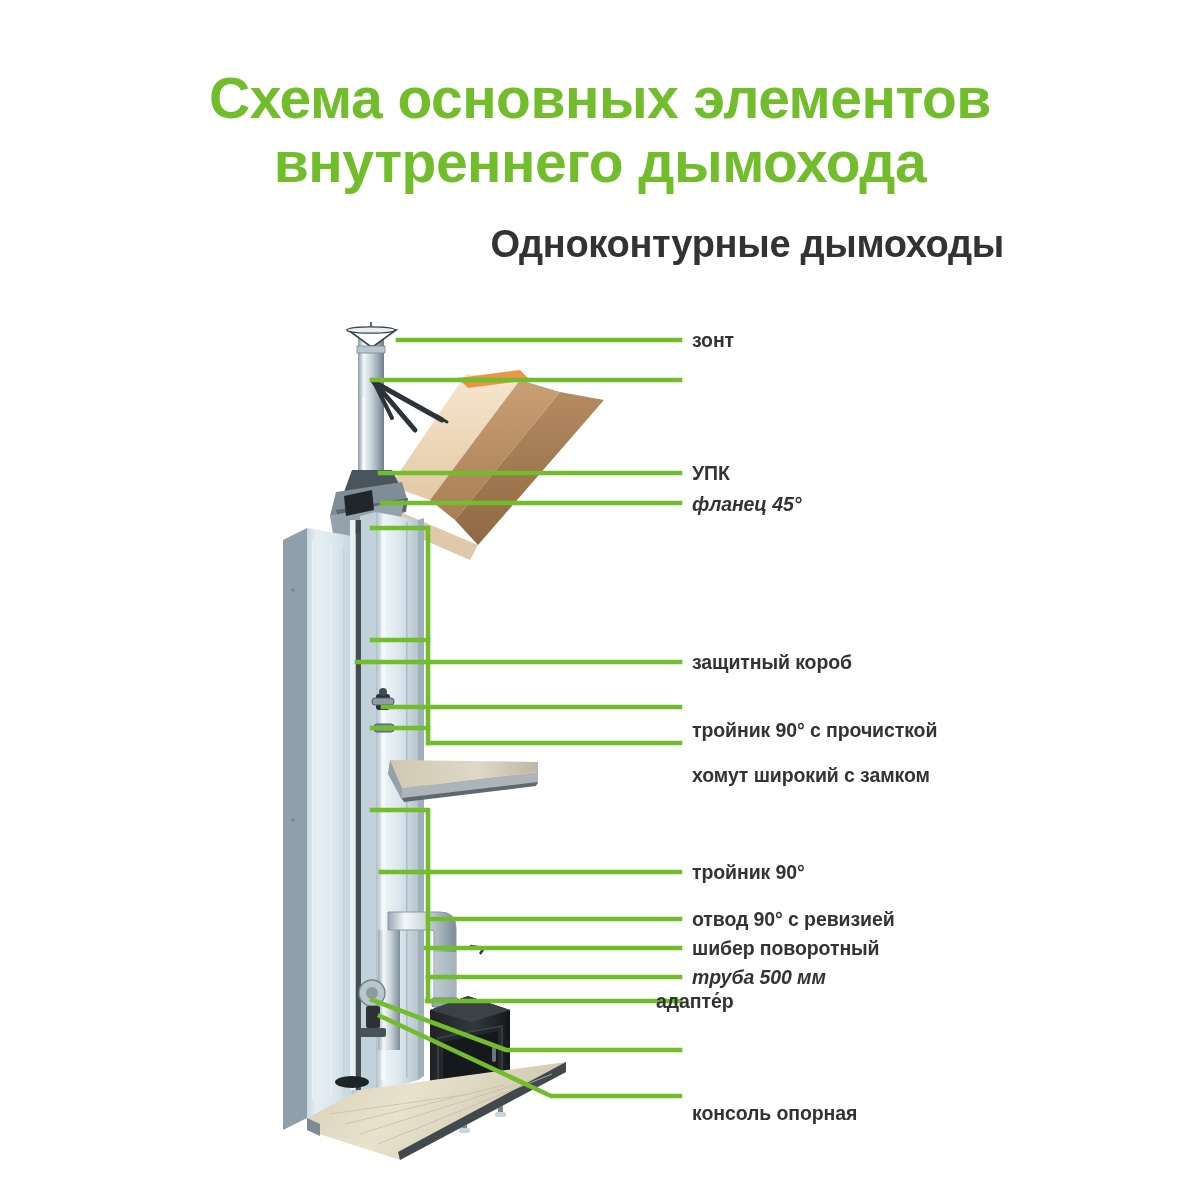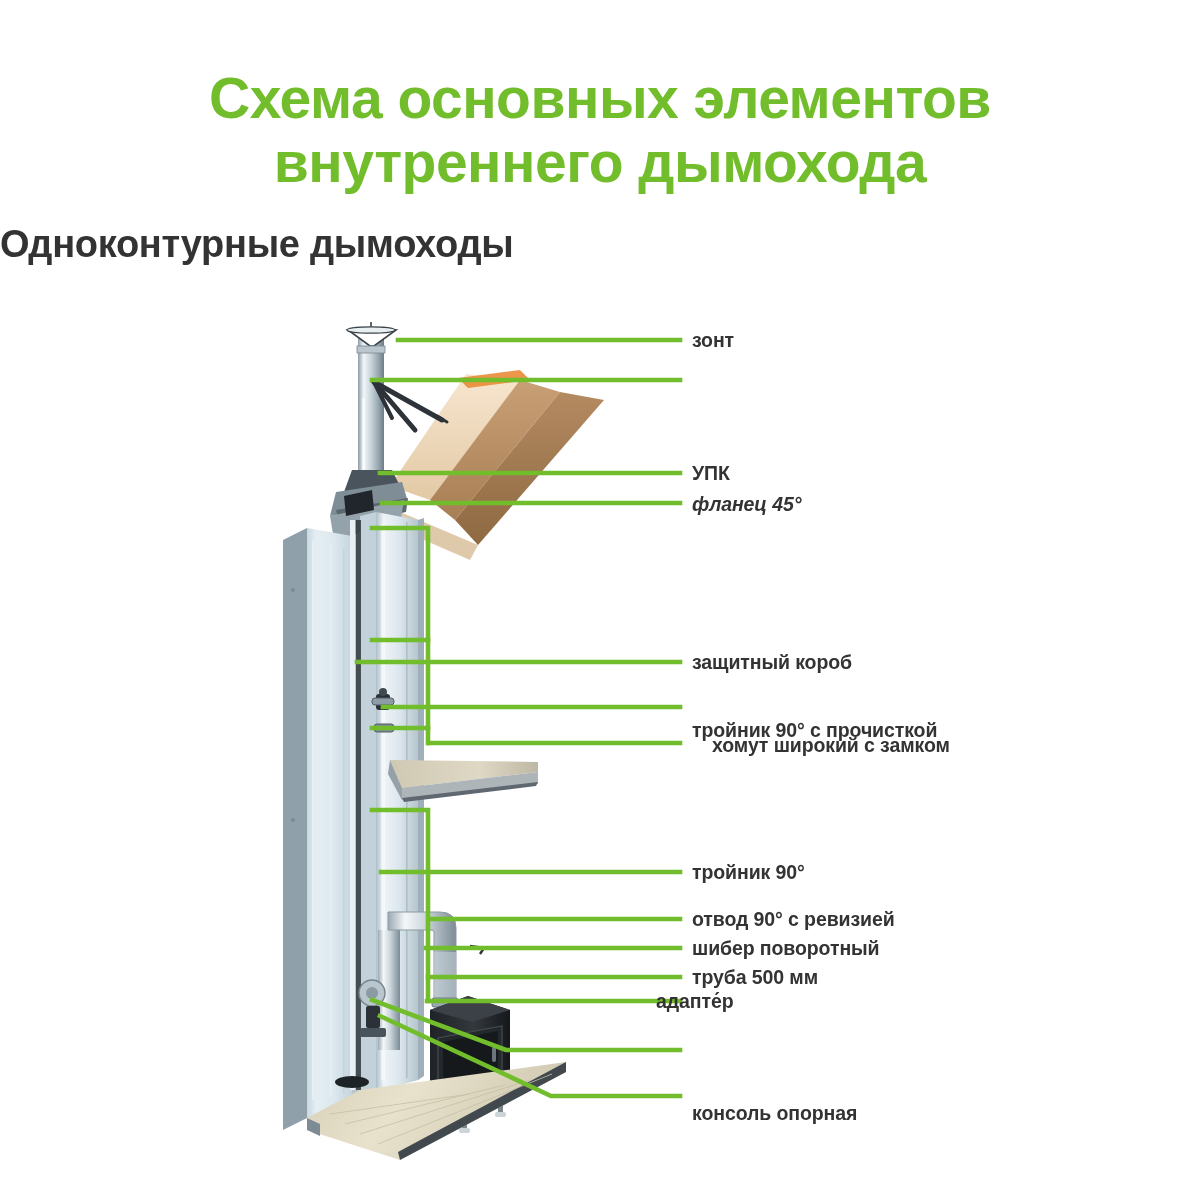--- a/index.html
+++ b/index.html
@@ -16,21 +16,21 @@
   
   .title-block{
     position:absolute;left:0;top:66px;width:1200px;text-align:center;
   }
   .title-main{
     font-size:57px;line-height:64px;font-weight:bold;
     color:#72bd2b;letter-spacing:-0.5px;
     white-space:pre-line;
   }
   .title-sub{
-    position:absolute;left:0;top:222px;width:1004px;text-align:left;
+    position:absolute;left:0;top:222px;width:1004px;text-align:right;
     font-size:38px;line-height:44px;font-weight:bold;color:#333333;
     letter-spacing:-0.3px;
   }
 
   
   .stage{position:absolute;left:0;top:0;width:1200px;height:1200px;}
   .stage svg{display:block;}
 
   
   .label{
@@ -266,21 +266,21 @@
       <polyline points="566,1062 612,1082 680,1082" opacity="0"></polyline>
     </g>
   </svg>
   </div>
 
   <div class="label" style="left:692px;top:328px;">зонт</div>
   <div class="label" style="left:692px;top:461px;">УПК</div>
   <div class="label" style="left:692px;top:492px;font-style:italic;">фланец 45°</div>
   <div class="label" style="left:692px;top:650px;">защитный короб</div>
   <div class="label" style="left:692px;top:718px;">тройник 90° с прочисткой</div>
-  <div class="label" style="left:692px;top:733px;margin-left:20px;">хомут широкий с замком</div>
+  <div class="label" style="left:692px;top:763px;">хомут широкий с замком</div>
   <div class="label" style="left:692px;top:860px;">тройник 90°</div>
   <div class="label" style="left:692px;top:907px;">отвод 90° с ревизией</div>
   <div class="label" style="left:692px;top:936px;text-align:right;">шибер поворотный</div>
-  <div class="label" style="left:692px;top:965px;">труба 500 мм</div>
+  <div class="label" style="left:692px;top:965px;font-style:italic;">труба 500 мм</div>
   <div class="label" style="left:656px;top:989px;">адапте́р</div>
   <div class="label" style="left:692px;top:1085px;margin-top:16px;">консоль опорная</div>
 
 </div>
 
 </body></html>

